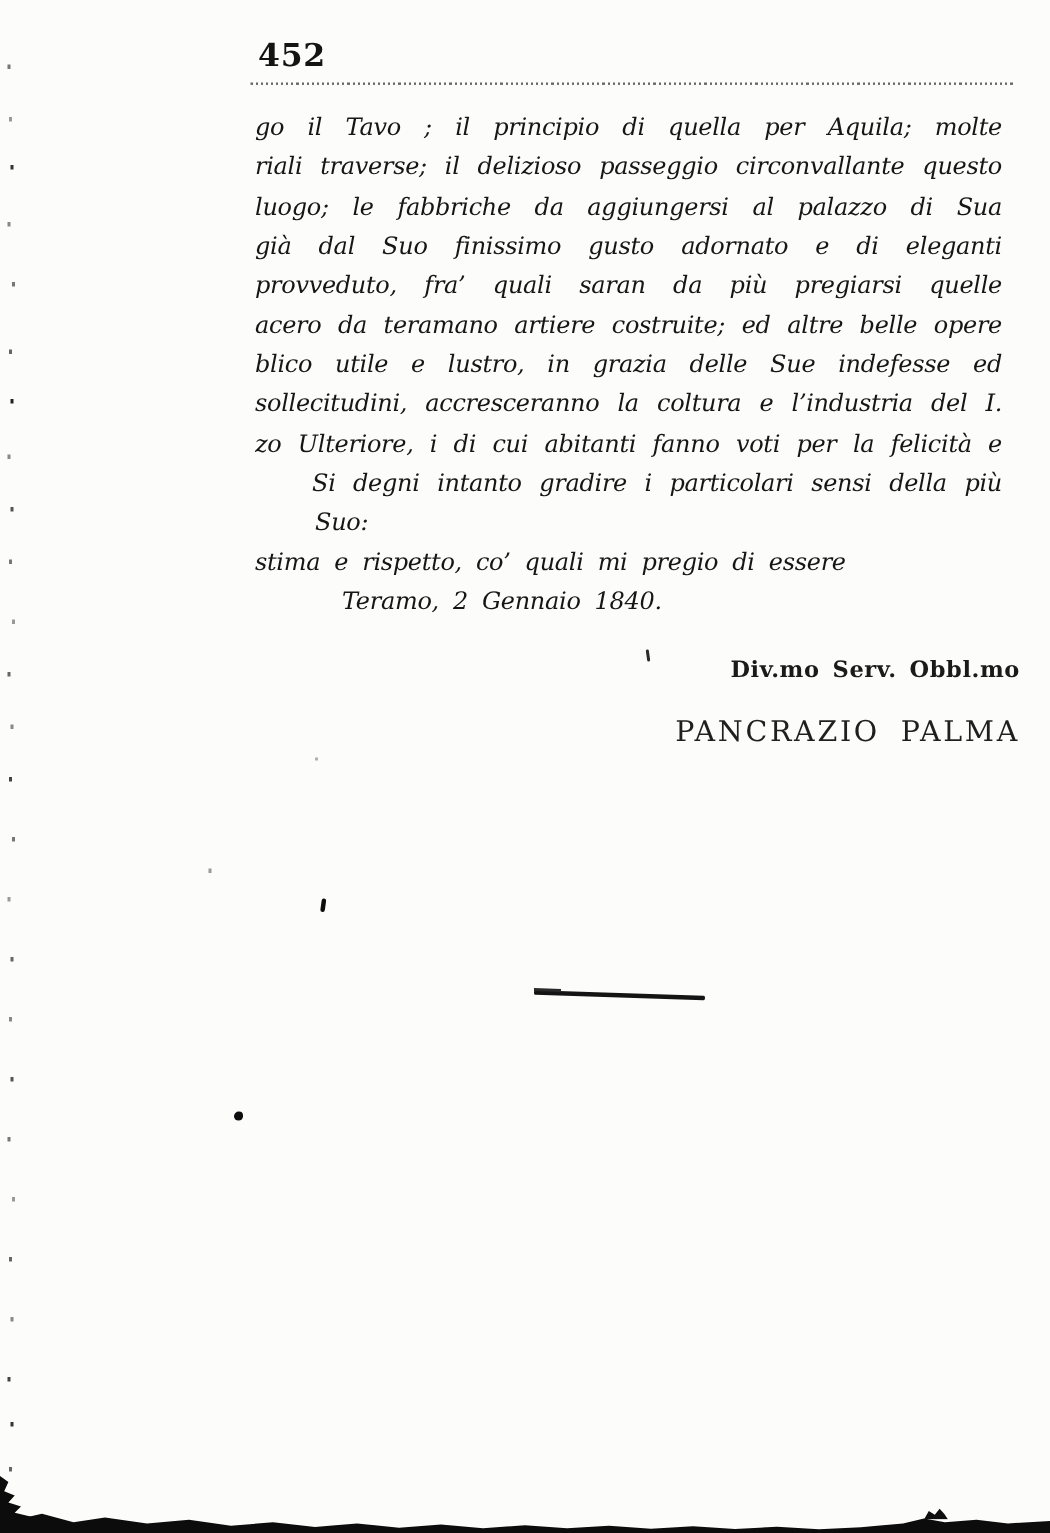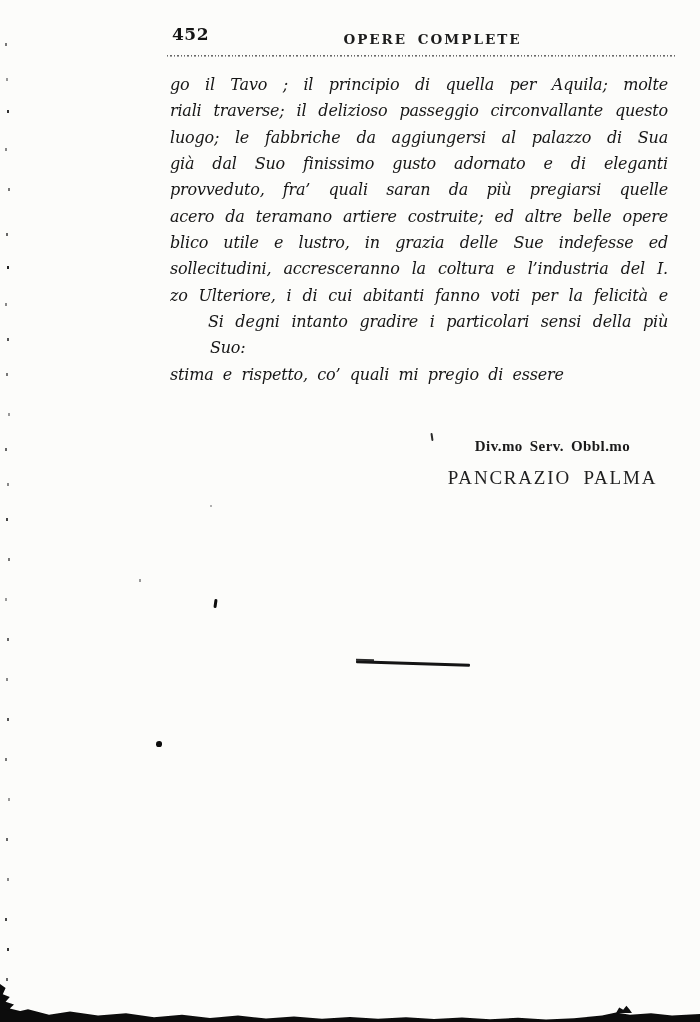--- a/index.html
+++ b/index.html
@@ -9,21 +9,21 @@
     height: 1022px;
     background: #fcfcfa;
     overflow: hidden;
     font-family: "DejaVu Serif", serif;
     color: #191919;
   }
 
   
   .page-number {
     position: absolute; left: 172px; top: 24px;
-    font-size: 17px; font-weight: bold; letter-spacing: 0.5px;
+    font-size: 21px; font-weight: bold; letter-spacing: 0.5px;
     color: #141414;
   }
   .running-title {
     position: absolute; left: 330px; top: 31px; width: 205px;
     text-align: center;
     font-size: 13.5px; font-weight: bold; letter-spacing: 2px;
     color: #1c1c1c;
     word-spacing: 4px;
   }
   .header-rule {
@@ -49,29 +49,28 @@
     color: #161616;
   }
   .j { text-align: justify; text-align-last: justify; }
   .ind1 { padding-left: 38px; }
   .ind2 { padding-left: 40px; }
   .ind3 { padding-left: 58px; }
 
   
   .signature-block {
     position: absolute; left: 425px; top: 437px; width: 255px;
-    text-align: center;
-    font-family: Liberation Serif, serif;
+    text-align: right;
   }
   .signature-title {
     font-size: 15px; font-weight: bold; line-height: 19px;
     letter-spacing: 0.4px; word-spacing: 3px; color: #1a1a1a;
   }
   .signature-name {
-    margin-top: 10px;
+    margin-top: 20px;
     font-size: 19px; line-height: 24px;
     letter-spacing: 1.8px; word-spacing: 6px;
     color: #1f1f1f;
   }
 
   
   .closing-rule {
     position: absolute; left: 356px; top: 662px; width: 114px; height: 3px;
     background: #141414; transform: rotate(1.8deg); border-radius: 1px;
   }
@@ -129,36 +128,36 @@
     background: #0e0e0e;
     clip-path: polygon(0 100%, 20% 30%, 45% 60%, 65% 10%, 85% 55%, 100% 100%);
   }
 </style>
 </head>
 <body>
 
 <div id="page">
 
   <div class="page-number">452</div>
-  <div class="running-title">OPERE COMPLETE</div>
   <div class="header-rule"></div>
 
   <div class="body-block">
     <div class="bl j">go il Tavo ; il principio di quella per Aquila; molte circonda-</div>
     <div class="bl j">riali traverse; il delizioso passeggio circonvallante questo capo-</div>
     <div class="bl j">luogo; le fabbriche da aggiungersi al palazzo di Sua residenza,</div>
     <div class="bl j">già dal Suo finissimo gusto adornato e di eleganti suppellettili</div>
     <div class="bl j">provveduto, fra’ quali saran da più pregiarsi quelle d’indigeno</div>
     <div class="bl j">acero da teramano artiere costruite; ed altre belle opere di pub-</div>
     <div class="bl j">blico utile e lustro, in grazia delle Sue indefesse ed illuminate</div>
     <div class="bl j">sollecitudini, accresceranno la coltura e l’industria del I. Apruz-</div>
     <div class="bl j">zo Ulteriore, i di cui abitanti fanno voti per la felicità e per</div>
     <div class="bl j ind1">Si degni intanto gradire i particolari sensi della più alta</div>
     <div class="bl ind2">Suo:</div>
     <div class="bl">stima e rispetto, co’ quali mi pregio di essere</div>
+    <div class="bl ind3">Teramo, 2 Gennaio 1840.</div>
   </div>
 
   <div class="signature-block">
     <div class="signature-title">Div.mo Serv. Obbl.mo</div>
     <div class="signature-name">PANCRAZIO PALMA</div>
   </div>
 
   <div class="closing-rule"></div>
   <div class="closing-rule-start"></div>
 

